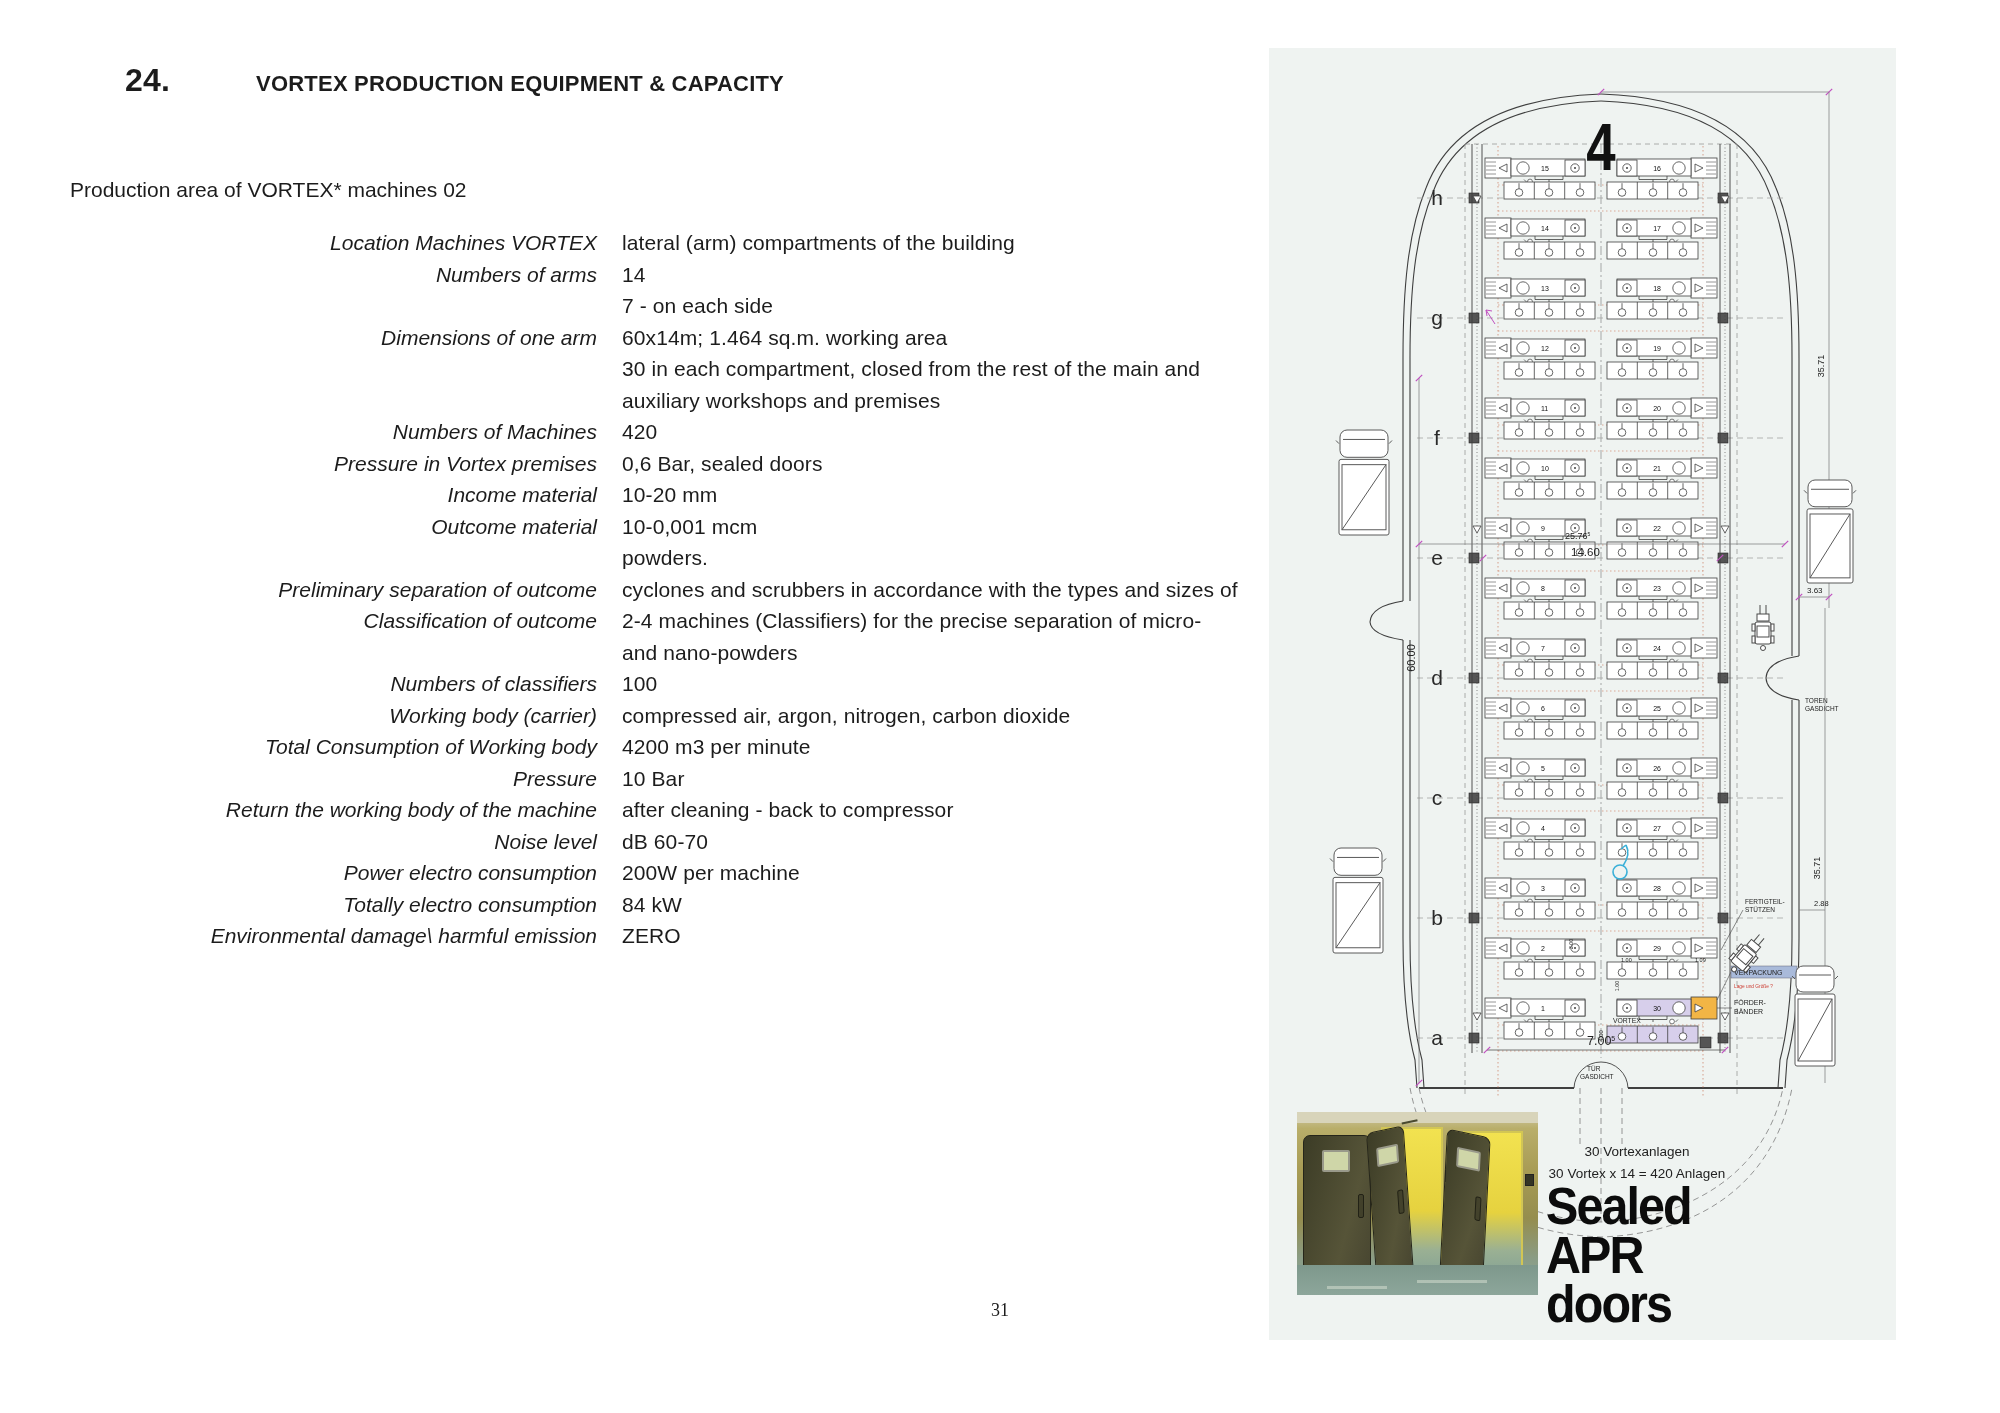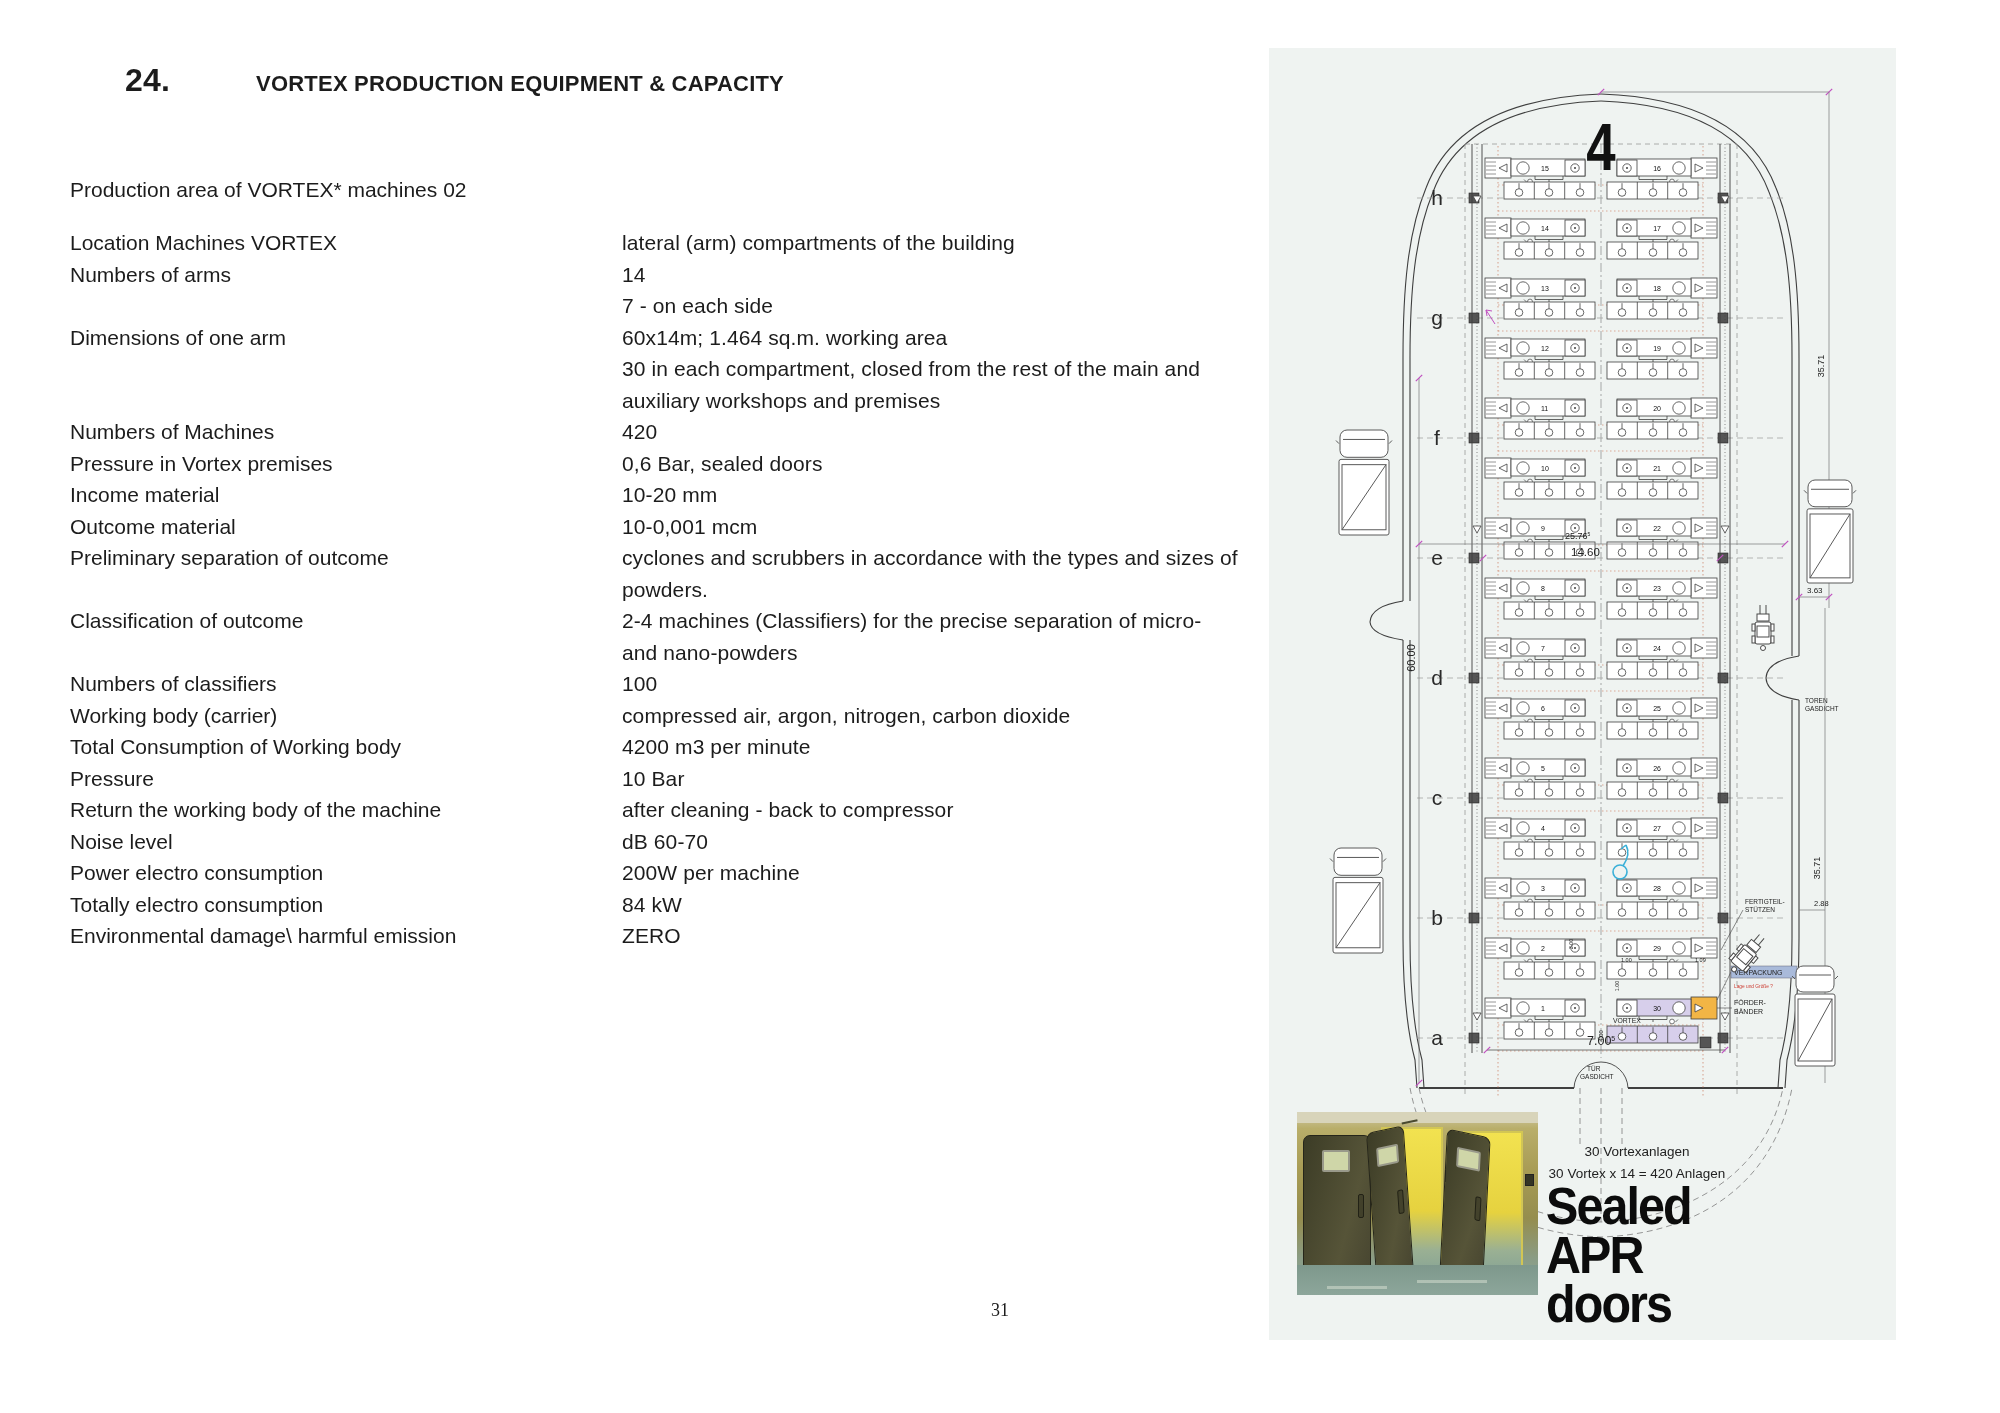--- a/index.html
+++ b/index.html
@@ -4,21 +4,21 @@
 <style>
   html,body{margin:0;padding:0;background:#ffffff;}
   body{width:2000px;height:1413px;position:relative;font-family:"Liberation Sans",sans-serif;color:#1c1c1c;overflow:hidden;}
   .page{position:absolute;left:0;top:0;width:2000px;height:1413px;background:#ffffff;}
   .title-row{position:absolute;left:125px;top:62px;width:1100px;}
   .title-num{display:inline-block;font-size:32px;font-weight:bold;letter-spacing:0.2px;}
   .title-text{display:inline-block;margin-left:86px;font-size:22px;font-weight:bold;letter-spacing:0.2px;}
   .intro{position:absolute;left:70px;top:178px;font-size:21px;}
   .specs{position:absolute;left:70px;top:231px;width:1270px;}
   .spec-row{display:flex;height:31.5px;align-items:baseline;}
-  .spec-label{width:527px;font-size:21px;flex:0 0 527px;letter-spacing:0px;white-space:nowrap;}
+  .spec-label{width:527px;text-align:right;font-style:italic;font-size:21px;flex:0 0 527px;letter-spacing:0px;white-space:nowrap;}
   .spec-value{margin-left:25px;font-size:21px;white-space:nowrap;letter-spacing:0.1px;}
   .page-num{position:absolute;left:955px;top:1300px;width:90px;text-align:center;font-size:18px;font-family:Liberation Serif, serif;}
   .panel{position:absolute;left:1269px;top:48px;width:627px;height:1292px;background:#eff3f1;}
   .plan-svg{position:absolute;left:0;top:0;}
   .photo{position:absolute;left:28px;top:1064px;width:241px;height:183px;overflow:hidden;
          background:linear-gradient(180deg,#cfc9a8 0%,#b9ae6a 9%,#a89c55 32%,#958d4e 58%,#8a9c85 80%,#8fa79a 100%);}
   .ceil{position:absolute;top:0;left:0;width:100%;height:11px;background:#d8d4ba;}
   .squig{position:absolute;top:3px;left:104px;width:16px;height:6px;border-bottom:2px solid #4a4a30;transform:rotate(-12deg);}
   .opening{position:absolute;background:linear-gradient(180deg,#f2e250 0%,#e6d23f 58%,#9ab093 86%,#8aa695 100%);border:2px solid #d2c654;}
   .door{position:absolute;background:linear-gradient(105deg,#3c3c26 0%,#565438 65%,#474530 100%);border:1px solid #26261a;border-radius:7px;}
@@ -76,26 +76,26 @@
    </div>
       <div class="spec-row" data-interactable="false">
      <div class="spec-label" data-interactable="false">Income material</div>
      <div class="spec-value" data-interactable="false">10-20 mm</div>
    </div>
       <div class="spec-row" data-interactable="false">
      <div class="spec-label" data-interactable="false">Outcome material</div>
      <div class="spec-value" data-interactable="false">10-0,001 mcm</div>
    </div>
       <div class="spec-row" data-interactable="false">
+     <div class="spec-label" data-interactable="false"></div>
+     <div class="spec-value" data-interactable="false">powders.</div>
+   </div>
+      <div class="spec-row" data-interactable="false">
      <div class="spec-label" data-interactable="false">Preliminary separation of outcome</div>
      <div class="spec-value" data-interactable="false">cyclones and scrubbers in accordance with the types and sizes of</div>
-   </div>
-      <div class="spec-row" data-interactable="false">
-     <div class="spec-label" data-interactable="false"></div>
-     <div class="spec-value" data-interactable="false">powders.</div>
    </div>
       <div class="spec-row" data-interactable="false">
      <div class="spec-label" data-interactable="false">Classification of outcome</div>
      <div class="spec-value" data-interactable="false">2-4 machines (Classifiers) for the precise separation of micro-</div>
    </div>
       <div class="spec-row" data-interactable="false">
      <div class="spec-label" data-interactable="false"></div>
      <div class="spec-value" data-interactable="false">and nano-powders</div>
    </div>
       <div class="spec-row" data-interactable="false">

